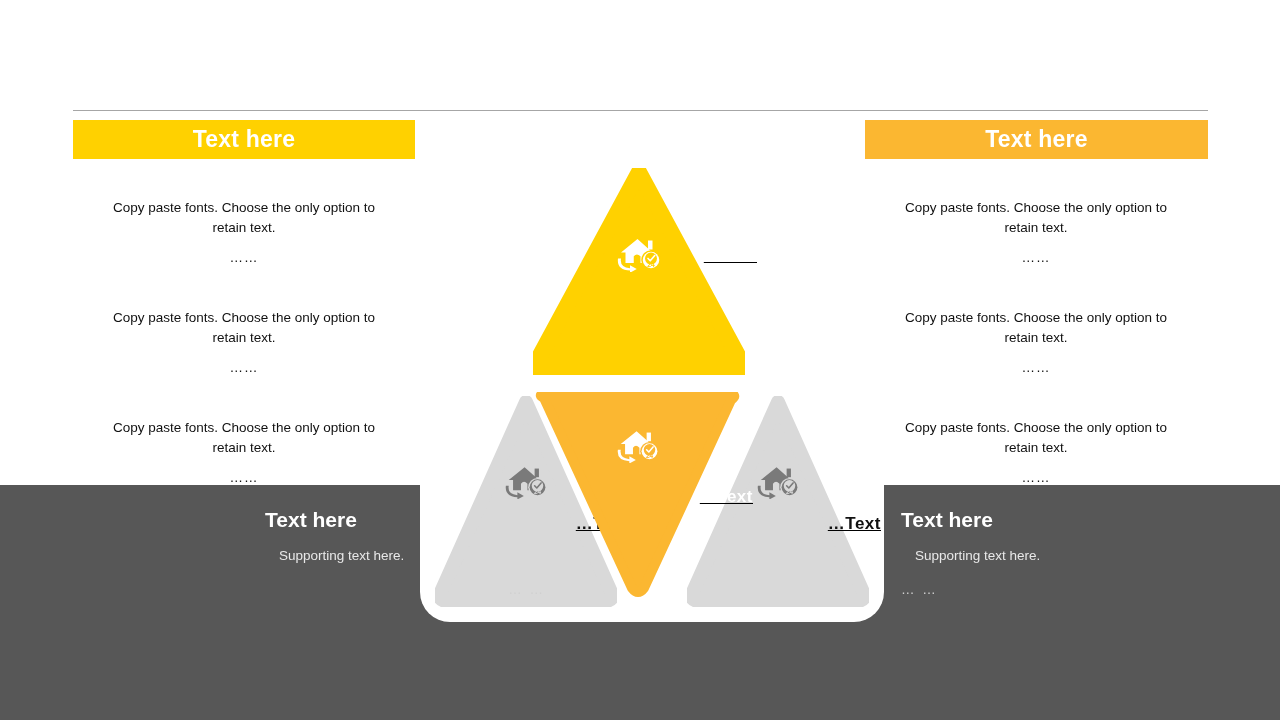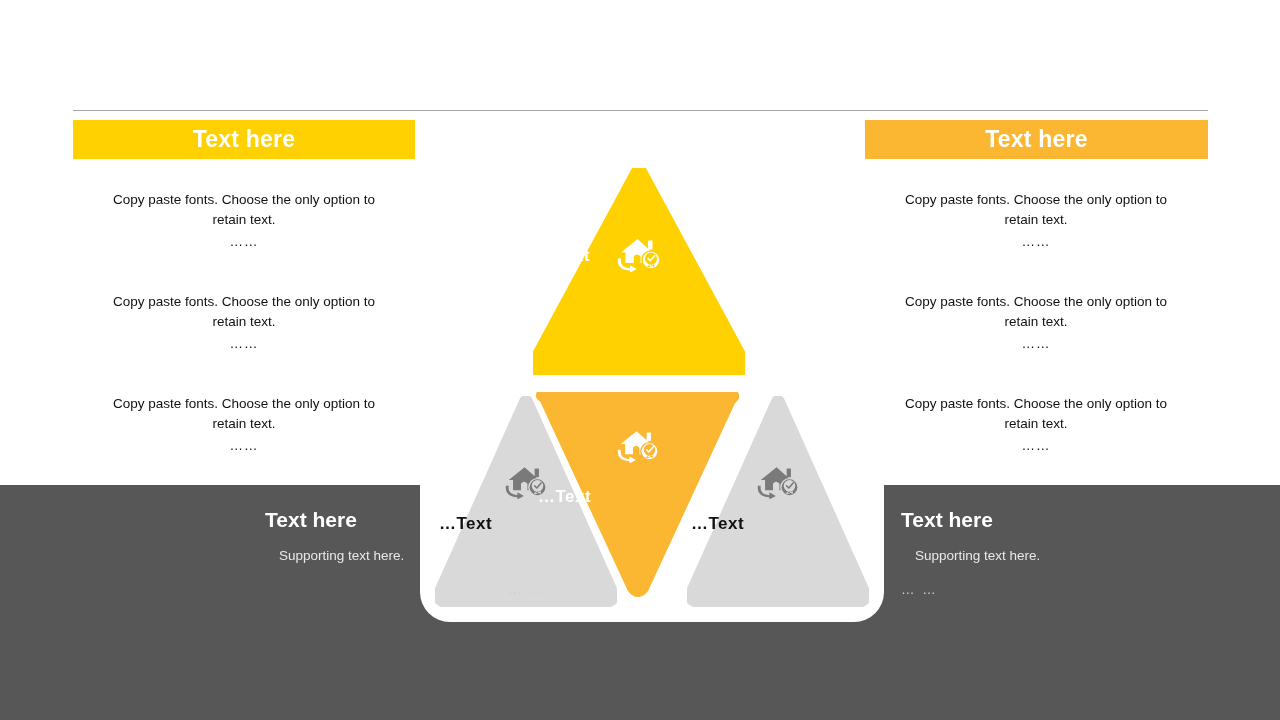--- a/index.html
+++ b/index.html
@@ -63,21 +63,21 @@
     z-index: 3;
   }
   .col.left  { left: 73px;  top: 190px; }
   .col.right { left: 865px; top: 190px; }
 
   .para-block {
     height: 102px;
     text-align: center;
   }
   .para-block p {
-    margin: 0;
+    margin: 8px;
     color: #111111;
     font-size: 13.5px;
     line-height: 20px;
     padding: 0 22px;
   }
   .para-block .dots {
     margin: 0;
     color: #111111;
     font-size: 13.5px;
     line-height: 24px;
@@ -93,24 +93,25 @@
     left: 533px;
     top: 168px;
     width: 212px;
     height: 207px;
   }
 
   .tri-svg { display: block; }
 
   .tri-content {
     position: absolute;
-    left: 4px;
+    left: 12px;
     width: 100%;
-    text-align: left;
+    text-align: right;
     pointer-events: none;
+    text-decoration: underline;
   }
   .tri-content .label {
     font-size: 17px;
     font-weight: bold;
     letter-spacing: 0.5px;
   }
   .tri-top .tri-content { top: 78px; }
   .tri-top .label { color: #ffffff; }
 
   

